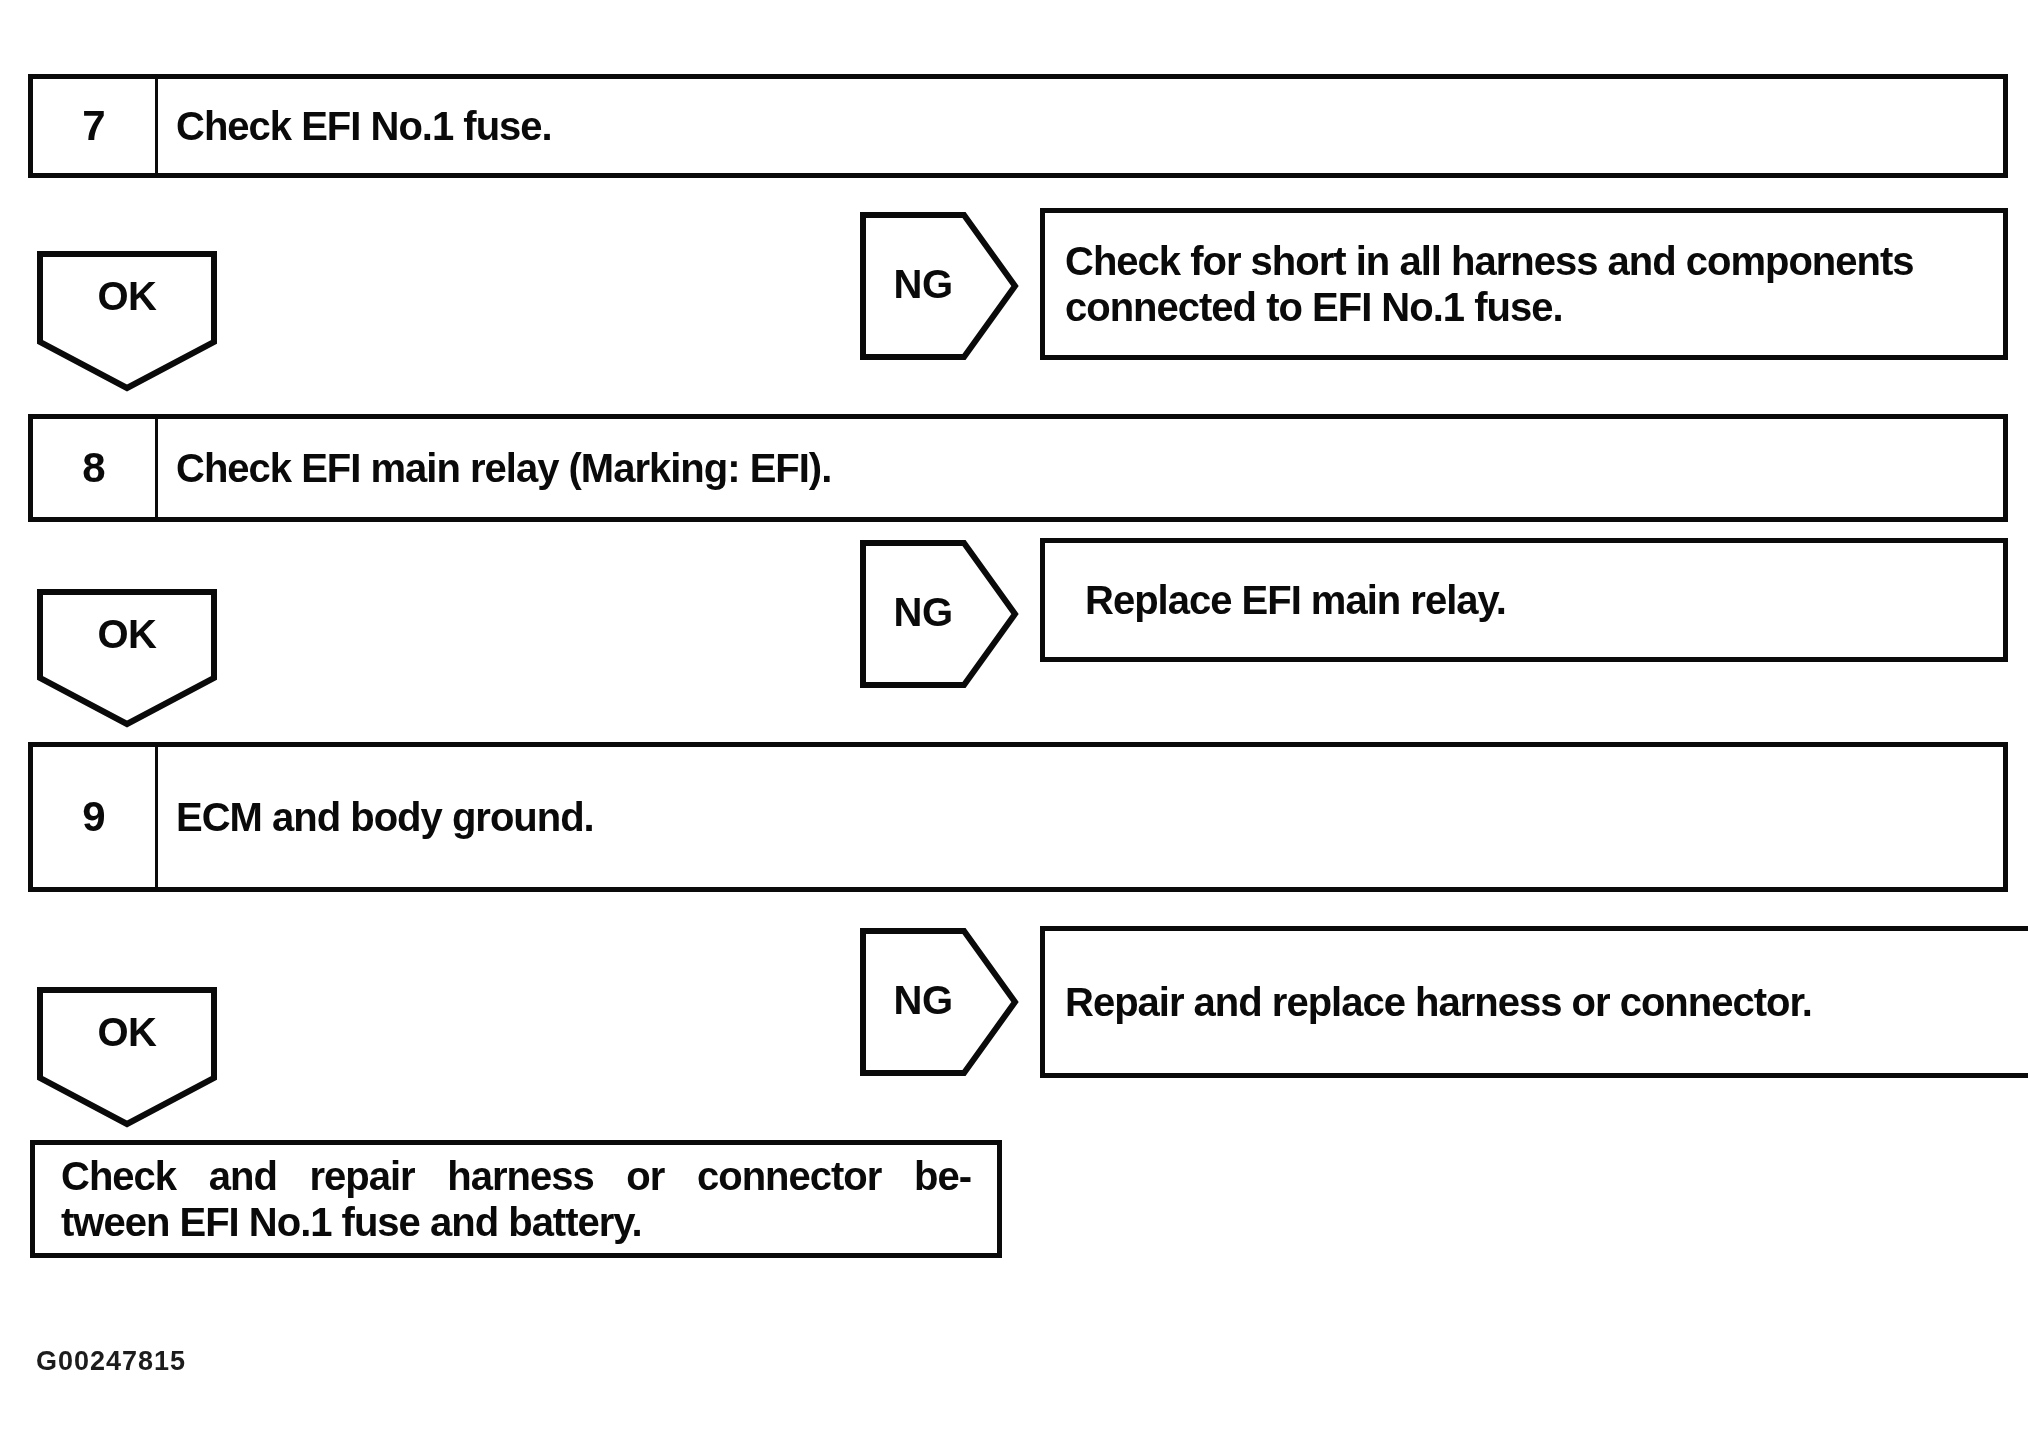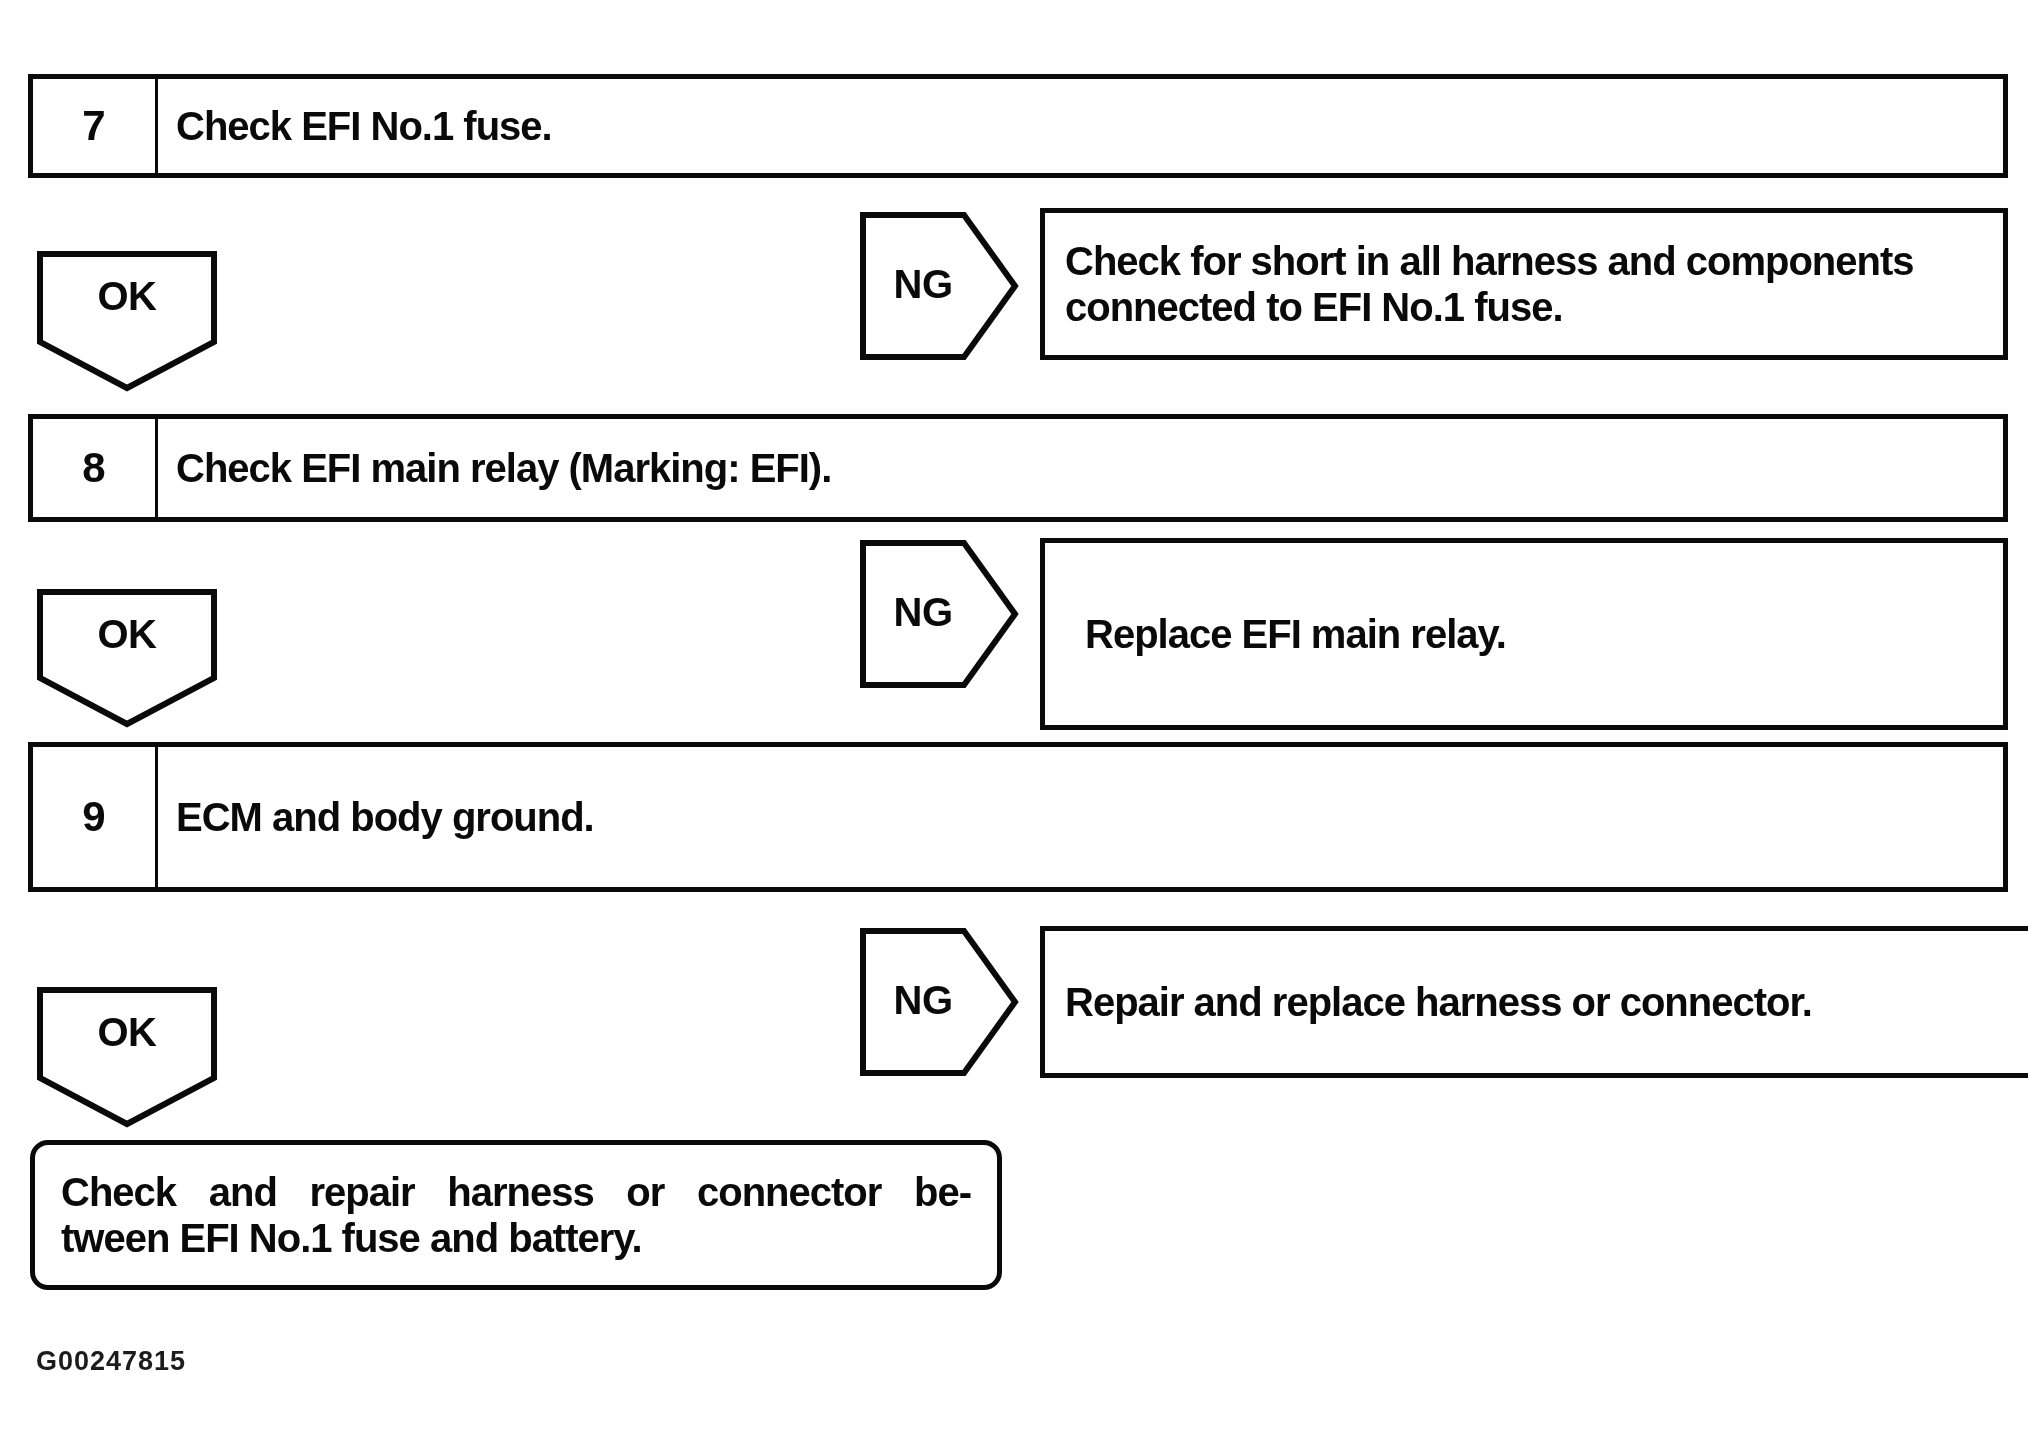--- a/index.html
+++ b/index.html
@@ -133,21 +133,21 @@
       <div class="boldline">Check EFI main relay (Marking: EFI).</div>
     </div>
   </div>
 
   <div class="marker ng" style="left:860px; top:540px; width:160px; height:148px;">
     <svg width="160" height="148" viewBox="0 0 160 148">
       <polygon points="3,3 104,3 155,74 104,145 3,145" fill="#ffffff" stroke="#0a0a0a" stroke-width="6"></polygon>
     </svg>
     <span class="mlabel">NG</span>
   </div>
-  <div class="resultbox" style="left:1040px; top:538px; width:968px; height:192px;padding-left:40px;">
+  <div class="resultbox" style="left:1040px; top:538px; width:968px; height:124px;padding-left:40px;">
     <div class="boldline">Replace EFI main relay.</div>
   </div>
 
   <div class="marker ok" style="left:36px; top:588px; width:182px; height:140px;">
     <svg width="182" height="140" viewBox="0 0 182 140">
       <polygon points="4,4 178,4 178,90 91,136 4,90" fill="#ffffff" stroke="#0a0a0a" stroke-width="6"></polygon>
     </svg>
     <span class="mlabel">OK</span>
   </div>
 
@@ -168,20 +168,20 @@
     <div class="boldline">Repair and replace harness or connector.</div>
   </div>
 
   <div class="marker ok" style="left:36px; top:986px; width:182px; height:142px;">
     <svg width="182" height="142" viewBox="0 0 182 142">
       <polygon points="4,4 178,4 178,92 91,138 4,92" fill="#ffffff" stroke="#0a0a0a" stroke-width="6"></polygon>
     </svg>
     <span class="mlabel">OK</span>
   </div>
 
-  <div class="finalbox" style="left:30px; top:1140px; width:972px; height:150px;border-radius:18px;">
+  <div class="finalbox" style="left:30px; top:1140px; width:972px; height:118px;">
     <div class="boldline jline">Check and repair harness or connector be-</div>
     <div class="boldline">tween EFI No.1 fuse and battery.</div>
   </div>
 
   <div class="figcode" style="left:36px; top:1346px;">G00247815</div>
 
 </div>
 
 </body></html>

